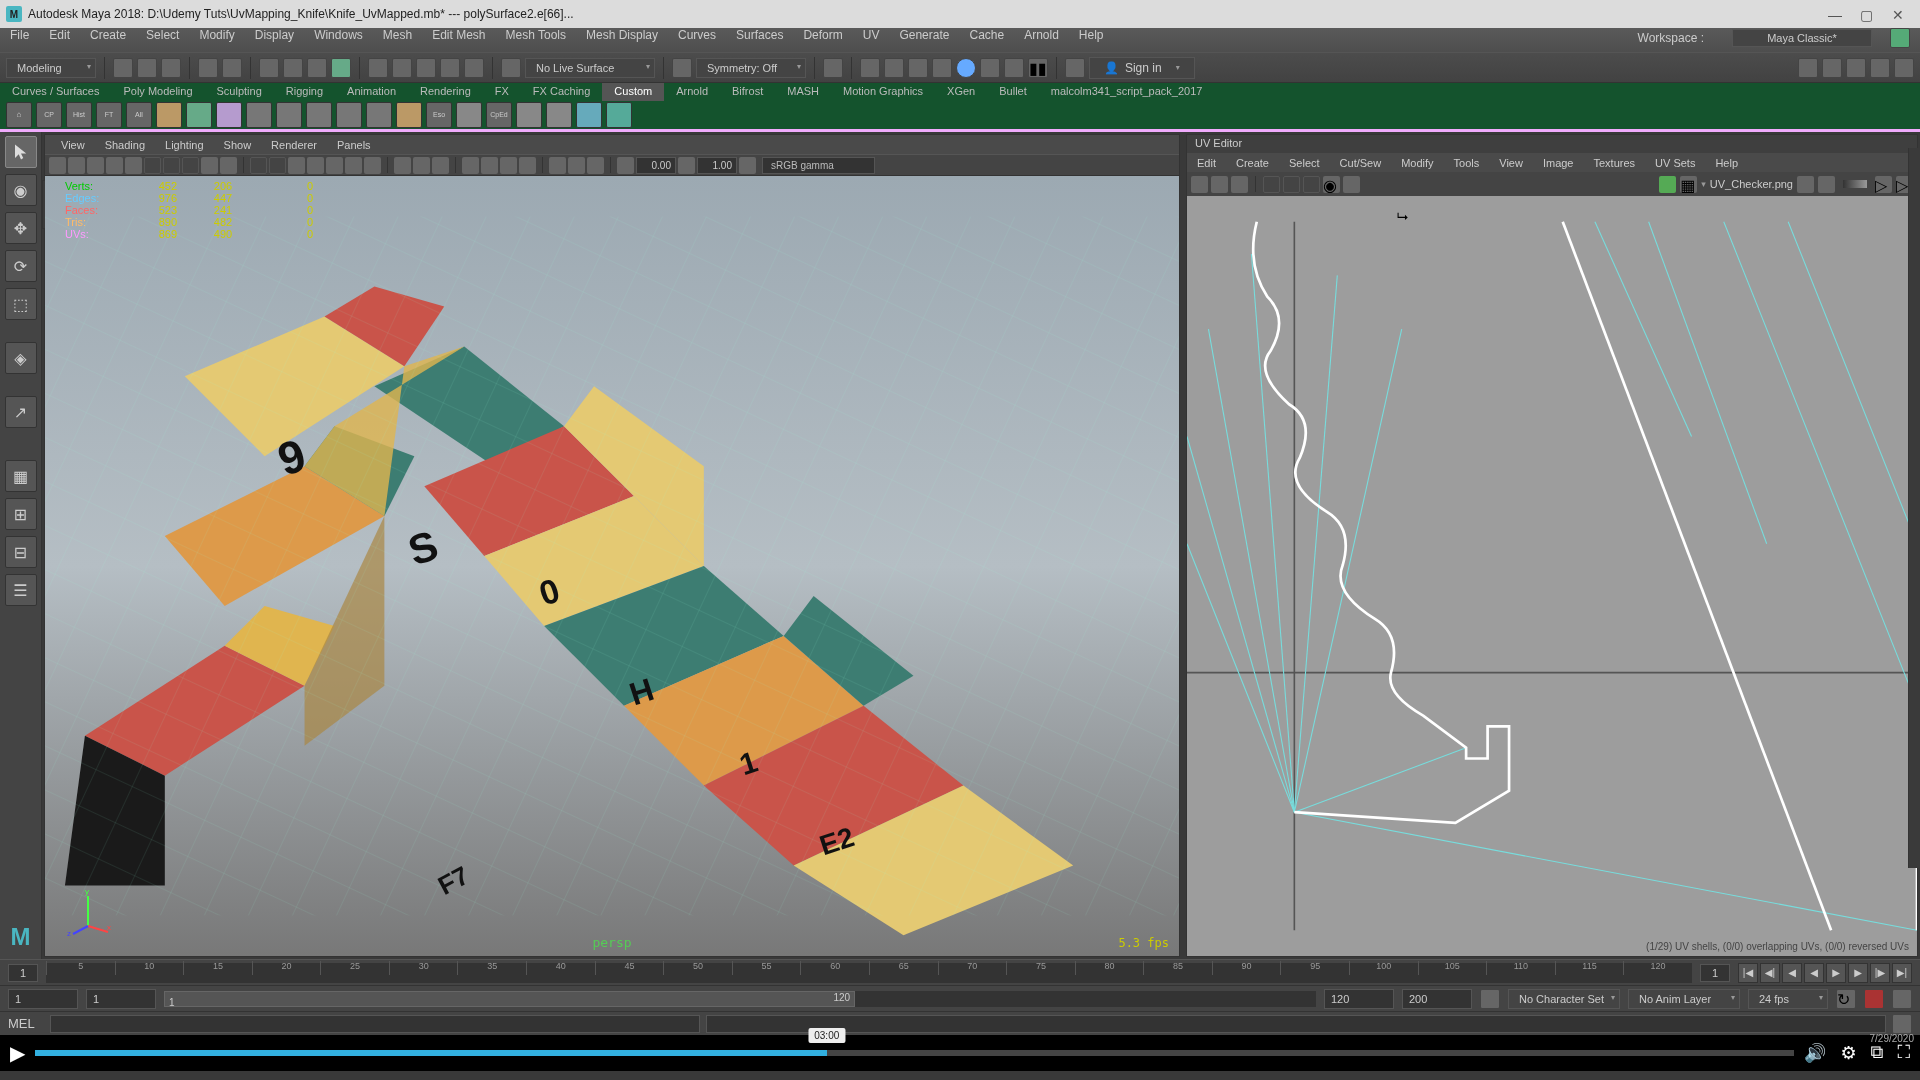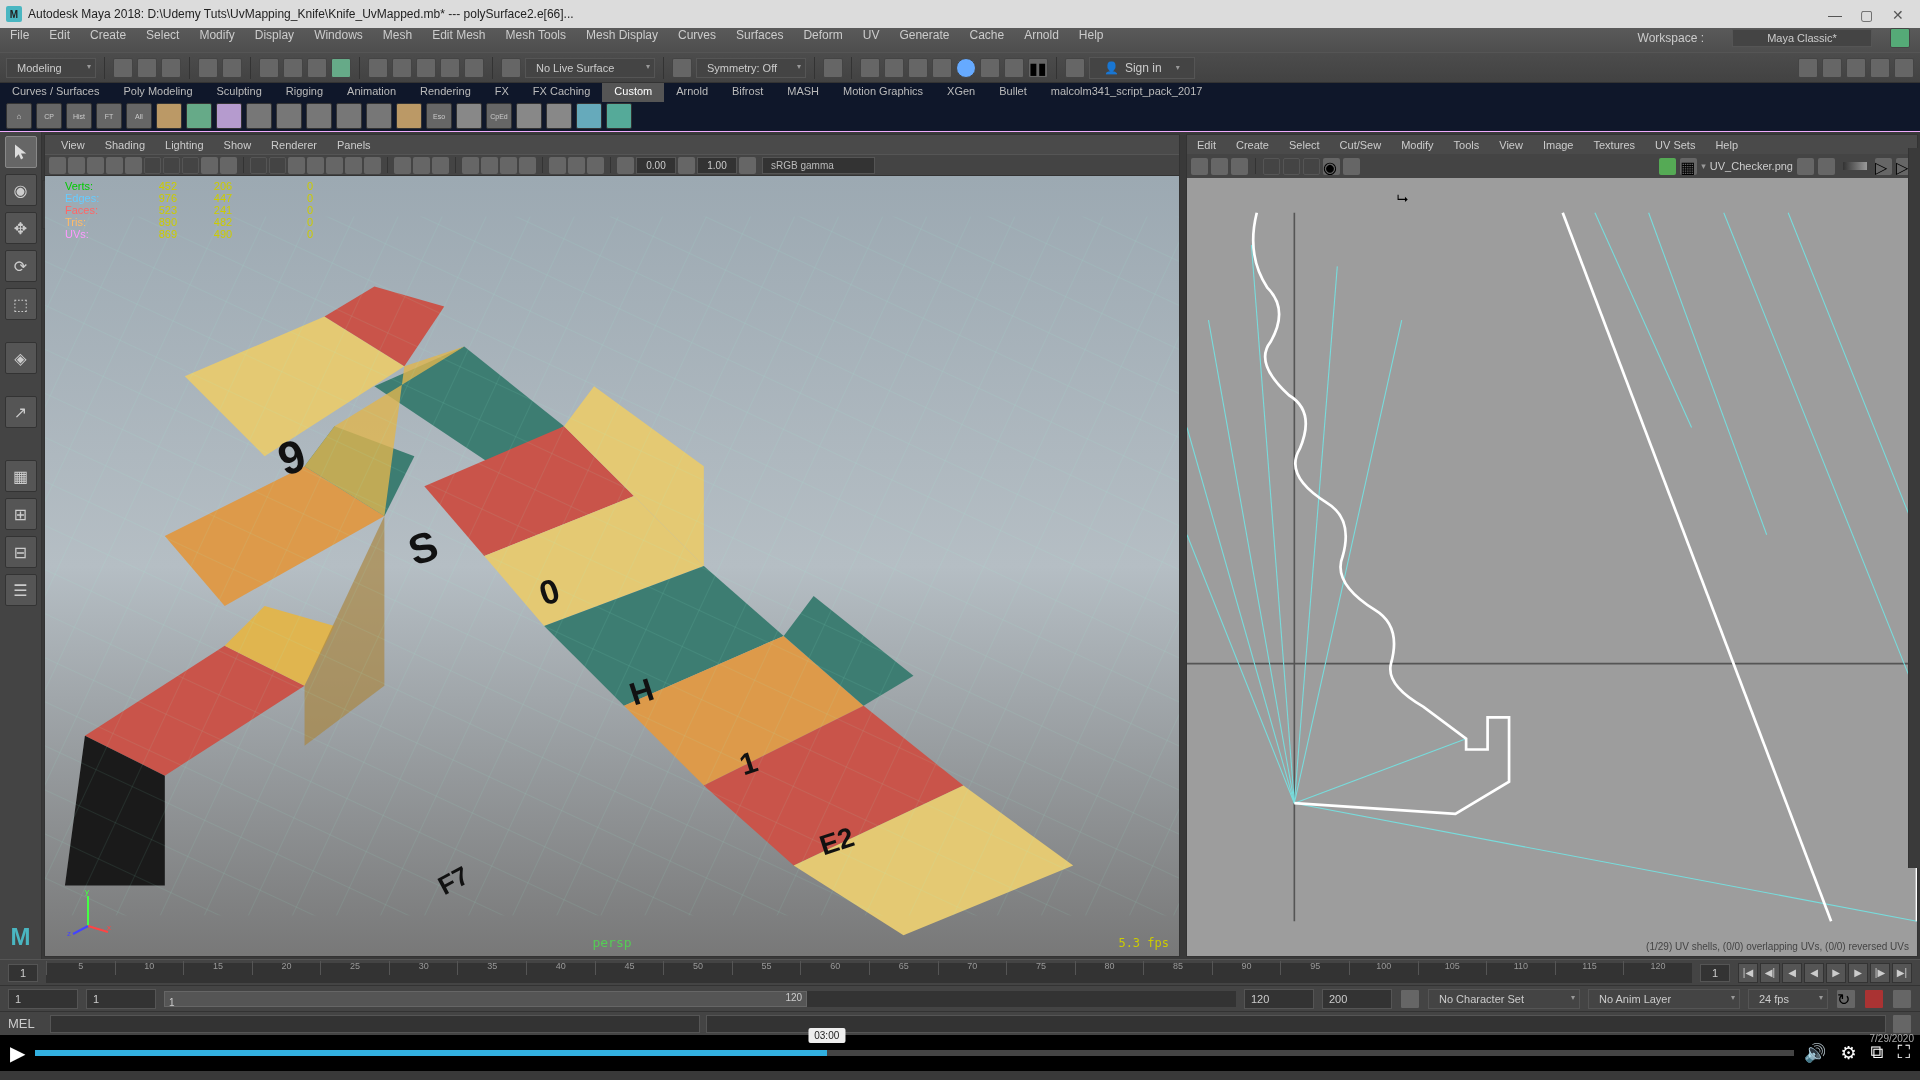--- a/index.html
+++ b/index.html
@@ -17,21 +17,21 @@
 
 .statusline{height:31px;background:linear-gradient(#4c4c4c,#424242);display:flex;align-items:center;padding:0 6px;gap:4px;border-top:1px solid #555;border-bottom:1px solid #333}
 .dd{background:#444;border:1px solid #555;color:#ccc;font-size:11px;padding:3px 10px;position:relative;cursor:pointer}
 .dd::after{content:"▾";position:absolute;right:4px;font-size:8px;color:#999}
 .sep{width:1px;height:22px;background:#333;margin:0 4px}
 .tb-ico{width:20px;height:20px;background:#666;border:1px solid #444;border-radius:2px}
 .signin{display:flex;align-items:center;gap:6px;color:#ccc;font-size:12px;padding:0 14px;background:#444;border:1px solid #555;height:22px}
 .signin::after{content:"▾";font-size:8px;margin-left:8px;color:#999}
 .signin::before{content:"👤";font-size:12px}
 
-.shelfbar{height:49px;background:#0f172a;display:flex;flex-direction:column;border-bottom:1px solid #f0abfc}
+.shelfbar{height:49px;background:#14532d;display:flex;flex-direction:column;border-bottom:3px solid #f0abfc}
 .shelf-tabs{height:19px;display:flex;font-size:11px;color:#bbb;overflow:hidden}
 .shelf-tabs span{padding:2px 12px;cursor:pointer;white-space:nowrap}
 .shelf-tabs span.active{background:#555;color:#fff}
 .shelf-icons{height:30px;display:flex;align-items:center;gap:4px;padding:0 6px}
 .shelf-ic{width:26px;height:26px;background:#666;border:1px solid #333;border-radius:2px;font-size:8px;color:#ccc;display:flex;align-items:center;justify-content:center;flex-direction:column}
 .shelf-ic.lbl{font-size:7px}
 
 .workarea{display:flex;height:827px}
 .toolbox{width:42px;background:#444;display:flex;flex-direction:column;align-items:center;padding-top:4px;gap:6px;border-right:1px solid #333}
 .tool{width:32px;height:32px;background:#555;border:1px solid #333;border-radius:2px;cursor:pointer;display:flex;align-items:center;justify-content:center;color:#ccc}
@@ -39,21 +39,21 @@
 .outliner-tab{position:absolute;left:42px;top:180px;writing-mode:vertical-lr;font-size:10px;color:#999;background:#3a3a3a;padding:6px 2px;border:1px solid #333}
 
 .panels{flex:1;display:flex;gap:2px}
 .view-panel{width:1136px;background:#222;display:flex;flex-direction:column;border:1px solid #333;margin:2px}
 .panel-menu{height:19px;background:#4a4a4a;display:flex;align-items:center;font-size:11px;color:#ccc;padding:0 6px}
 .panel-menu span{padding:0 10px;cursor:pointer}
 .panel-tb{height:22px;background:#444;display:flex;align-items:center;gap:2px;padding:0 4px;border-top:1px solid #555;border-bottom:1px solid #333}
 .ptb-ic{width:17px;height:17px;background:#666;border-radius:2px;cursor:pointer}
 .ptb-ic.flat{background:#444;border:1px solid #555}
 .gamma-dd{background:#333;color:#bbb;font-size:10px;padding:2px 40px 2px 8px;border:1px solid #555;margin-left:4px}
-.numfield{width:40px;background:#333;color:#ccc;font-size:10px;padding:2px 4px;border:1px solid #555;text-align:center}
+.numfield{width:40px;background:#333;color:#ccc;font-size:10px;padding:2px 4px;border:1px solid #555;text-align:right}
 
 .viewport{flex:1;position:relative;background:linear-gradient(180deg,#9ca9b2 0%,#b5bec4 50%,#787878 100%);overflow:hidden}
 .hud{position:absolute;top:4px;left:20px;font-size:11px;font-family:monospace}
 .hud-row{display:flex;gap:24px}
 .hud-lbl{color:#0c0;width:44px}
 .hud-v1{color:#cc0;width:44px;text-align:right}
 .hud-v2{color:#cc0;width:44px;text-align:center}
 .hud-v3{color:#cc0;width:44px;text-align:right}
 .hud-lbl.e{color:#6cf}
 .hud-lbl.f{color:#f66}
@@ -82,21 +82,21 @@
 .ts-ticks{position:absolute;top:-2px;left:0;right:0;height:14px;display:flex;font-size:9px;color:#999}
 .ts-ticks span{flex:1;text-align:center;border-left:1px solid #555}
 .ts-frame{width:30px;background:#333;color:#ccc;font-size:11px;padding:2px 4px;border:1px solid #555;text-align:center}
 .playback{display:flex;gap:2px}
 .pb-btn{width:20px;height:20px;background:#555;border:1px solid #333;color:#ccc;font-size:10px;display:flex;align-items:center;justify-content:center;cursor:pointer}
 
 .rangeslider{height:26px;background:#444;display:flex;align-items:center;padding:0 8px;gap:8px;border-top:1px solid #333}
 .rs-field{width:70px;background:#333;color:#ccc;font-size:11px;padding:3px 6px;border:1px solid #555}
 .rs-track{flex:1;height:16px;background:#333;position:relative}
 .rs-handle{position:absolute;height:100%;background:#555;border:1px solid #666}
-.anim-dd{width:152px}
+.anim-dd{width:112px}
 
 .cmdline{height:24px;background:#444;display:flex;align-items:center;padding:0 8px;gap:6px;border-top:1px solid #333}
 .cmd-lbl{font-size:13px;color:#ccc;width:36px}
 .cmd-in{flex:0 0 650px;height:18px;background:#333;border:1px solid #555}
 .cmd-out{flex:1;height:18px;background:#333;border:1px solid #555}
 
 .video-ctrl{height:36px;background:#000;display:flex;align-items:center;padding:0 10px;gap:10px}
 .play-btn{color:#fff;font-size:20px;cursor:pointer}
 .prog-track{flex:1;height:6px;background:#444;position:relative}
 .prog-fill{position:absolute;height:100%;background:#32b0e0;width:45%}
@@ -398,20 +398,21 @@
             <text x="44" y="44" font-size="8" fill="#f44">x</text>
             <text x="4" y="50" font-size="8" fill="#44f">z</text>
           </svg>
         </div>
         <div class="fps">5.3 fps</div>
         <div class="camlbl">persp</div>
       </div>
     </div>
 
     <div class="uv-panel">
+      <div class="uv-title">UV Editor</div>
       <div class="uv-menu">
         <span>Edit</span>
         <span>Create</span>
         <span>Select</span>
         <span>Cut/Sew</span>
         <span>Modify</span>
         <span>Tools</span>
         <span>View</span>
         <span>Image</span>
         <span>Textures</span>

